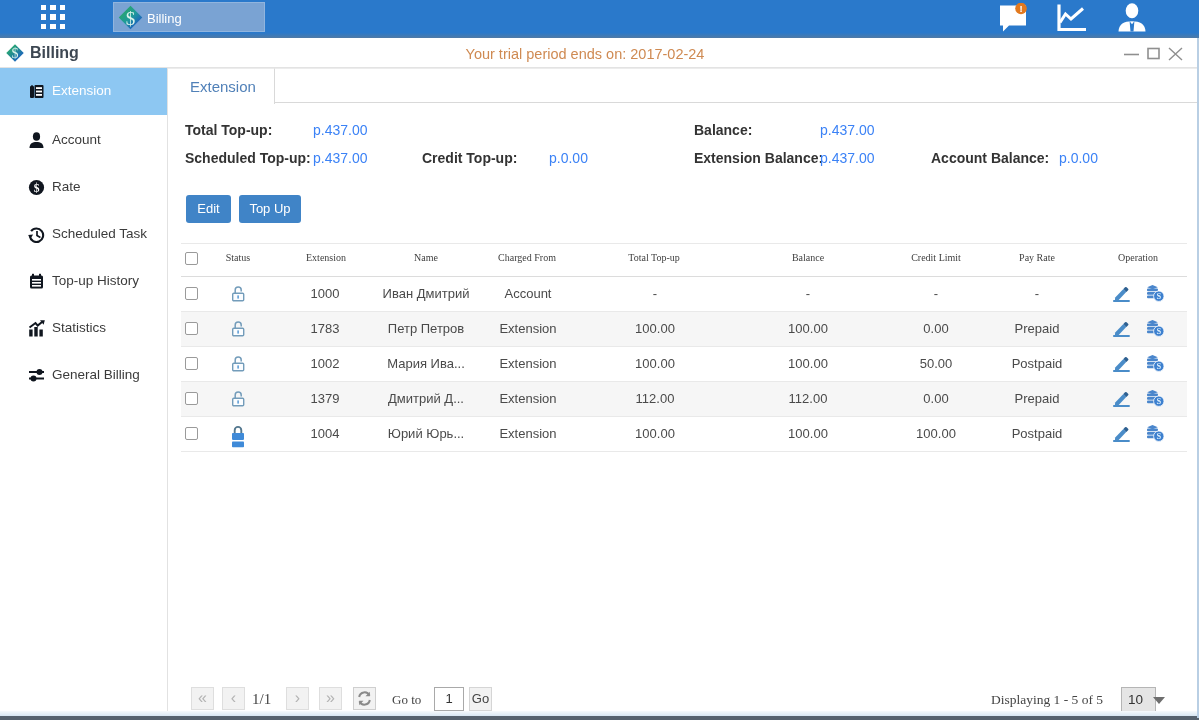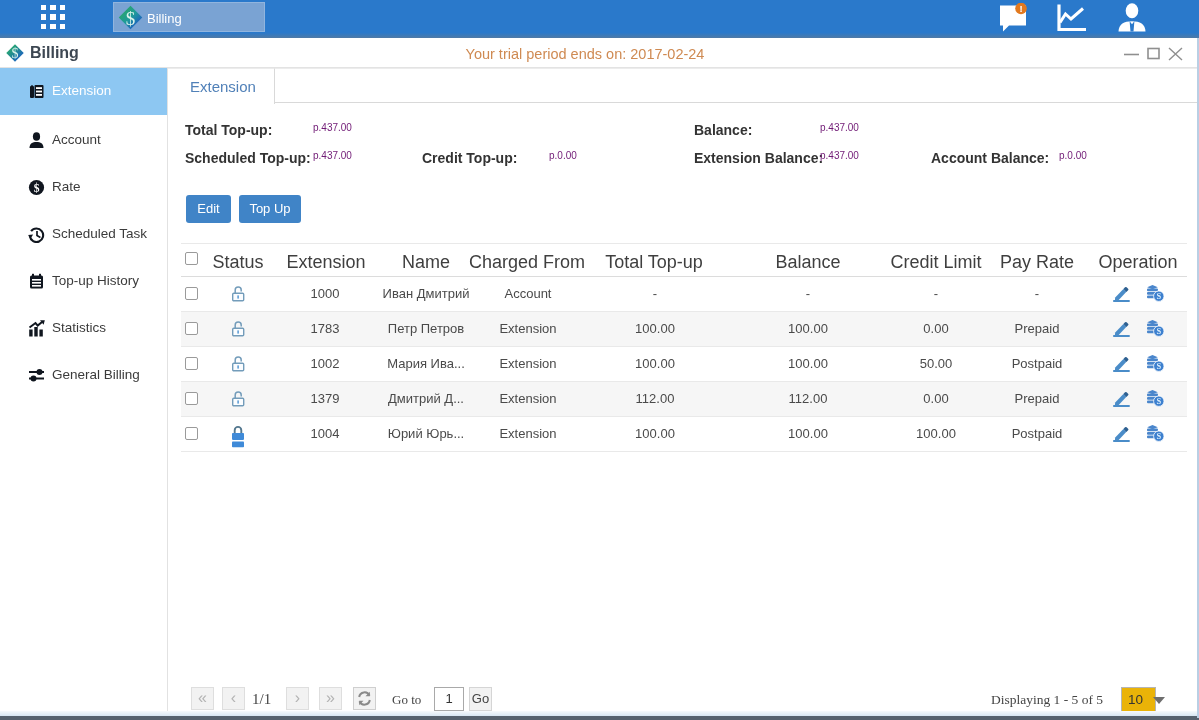--- a/index.html
+++ b/index.html
@@ -25,38 +25,38 @@
 .sitem { position:absolute; left:0; width:167px; height:47px; font-size:13.5px; color:#3b3b3b; }
 .sitem .lbl { position:absolute; left:52px; top:15px; }
 .sitem .ic { position:absolute; left:28px; top:15px; width:17px; height:17px; }
 .sitem.sel { background:#8dc7f2; color:#fff; }
 #tabstrip { left:168px; top:68px; width:1031px; height:35px;
   border-top:1px solid #ececec; border-bottom:1px solid #d9d9d9; }
 #activetab { left:168px; top:68px; width:107px; height:36px; background:#fff;
   border-right:1px solid #d9d9d9; border-top:1px solid #ececec; z-index:2; }
 #activetab span { position:absolute; left:22px; top:9px; font-size:15px; color:#5181b8; }
 .slabel { font-weight:bold; font-size:14px; color:#333; }
-.sval { font-size:10px; color:#701a75; }
+.sval { font-size:14px; color:#3b82f6; }
 .btn { position:absolute; background:#4084c7; color:#fff; font-size:13px;
   border-radius:3px; text-align:center; line-height:28px; height:28px; }
-.hcell { position:absolute; font-size:18px; color:#3f3f3f; transform:translateX(-50%); }
+.hcell { position:absolute; font-size:10px; color:#3f3f3f; transform:translateX(-50%);font-family:Liberation Serif, serif; }
 .cell { position:absolute; font-size:13px; color:#4a4a4a; transform:translateX(-50%); }
 .rowbg { position:absolute; left:181px; width:1006px; height:35px; }
 .rline { position:absolute; left:181px; width:1006px; height:0; border-top:1px solid #e9e9e9; }
 .cb { position:absolute; width:13px; height:13px; border:1px solid #9a9a9a; border-radius:2px; background:#fff; }
 
 .pbtn { position:absolute; top:687px; width:23px; height:23px; background:#f2f2f2;
   border:1px solid #dedede; color:#b3b3b3; text-align:center; line-height:20px; font-size:16px; }
 .ptxt { position:absolute; font-size:13px; color:#444;font-family:Liberation Serif, serif; }
 #goin { position:absolute; left:434px; top:687px; width:30px; height:24px;
   border:1px solid #a9a9a9; font-size:13px; text-align:center; line-height:22px; color:#333; background:#fff; }
 #gobtn { position:absolute; left:469px; top:687px; width:23px; height:24px; background:#f2f2f2;
   border:1px solid #d5d5d5; font-size:13px; color:#444; text-align:center; line-height:22px; }
 #pagesel { position:absolute; left:1121px; top:687px; width:35px; height:25px;
-  border:1px solid #b5b5b5; background:#eab308; }
+  border:1px solid #b5b5b5; background:#e5e5e5; }
 
 #botlight { left:0; top:711px; width:1199px; height:5px; background:linear-gradient(to bottom,#f7fafc,#d8e6f2); }
 #botdark { left:0; top:716px; width:1199px; height:4px; background:#57626e; }
 #rightedge { left:1197px; top:38px; width:2px; height:680px; background:#b9cfe4; }
 </style>
 </head>
 <body>
 <div id="topbar" class="abs"></div>
 <div id="gridicon" class="abs">
 <div style="left:0;top:0"></div>

